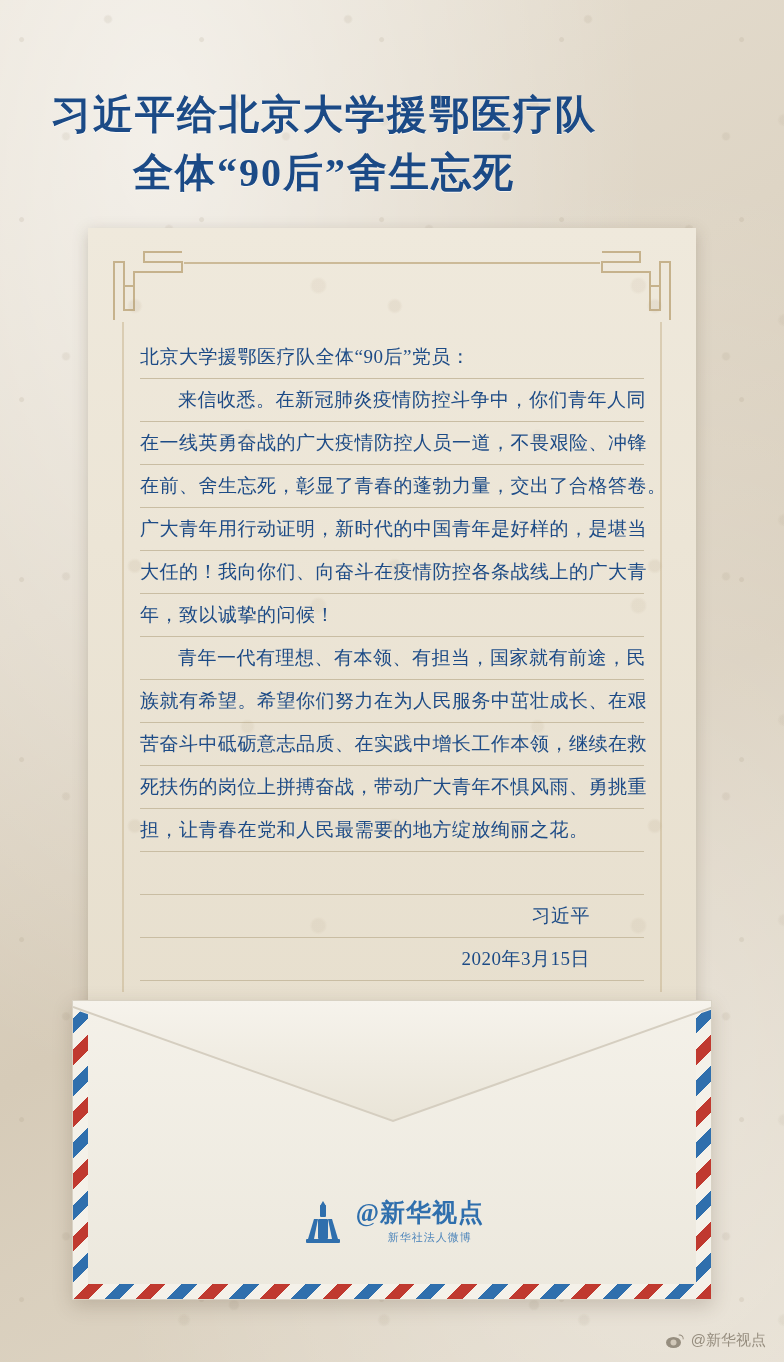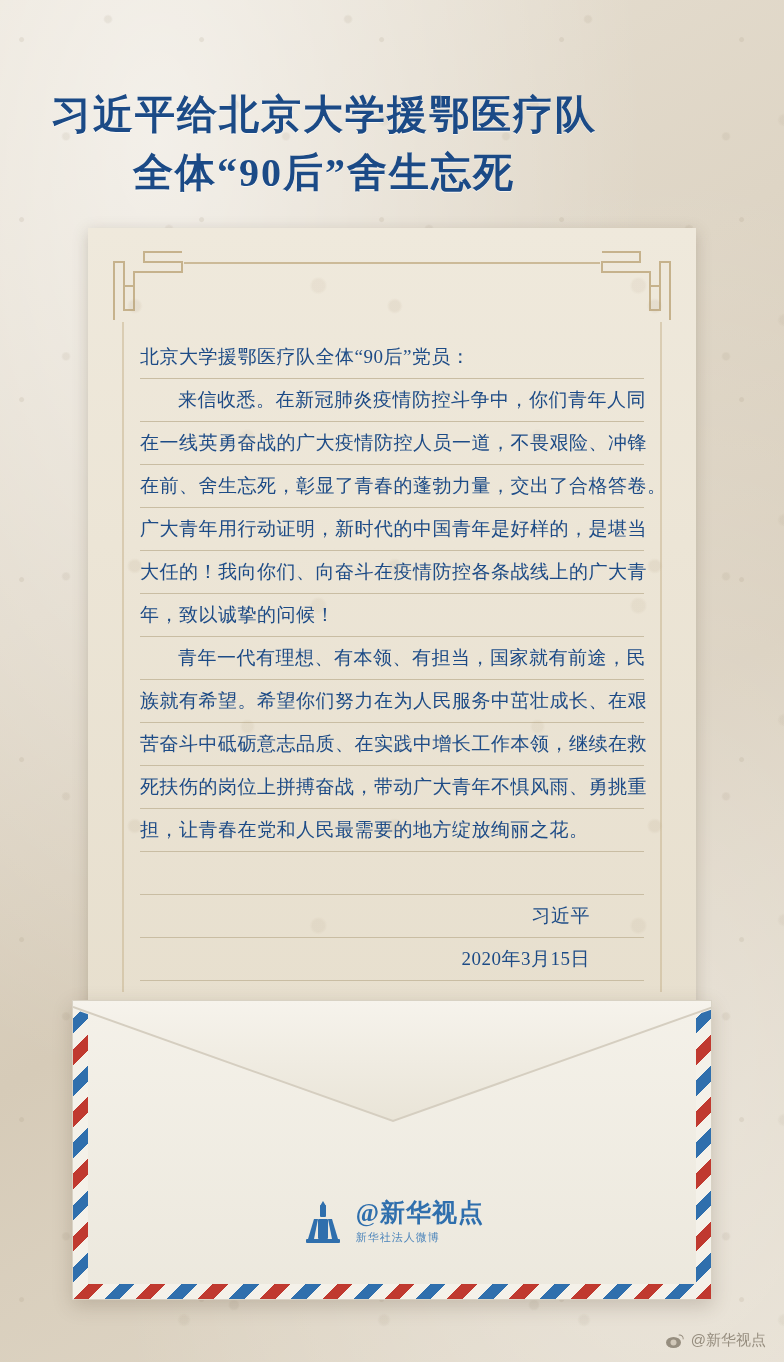--- a/index.html
+++ b/index.html
@@ -209,20 +209,21 @@
     color: #2f6fad;
     letter-spacing: 1px;
     line-height: 1.1;
   }
   .logo-text-sub {
     font-family: "Liberation Sans", sans-serif;
     font-size: 11px;
     color: #4e86bb;
     letter-spacing: 1px;
     margin-top: 3px;
+    margin-left: 32px;
   }
   
   .footer-wm {
     position: absolute;
     right: 18px;
     bottom: 12px;
     display: flex;
     align-items: center;
     gap: 6px;
     color: #8e8576;

